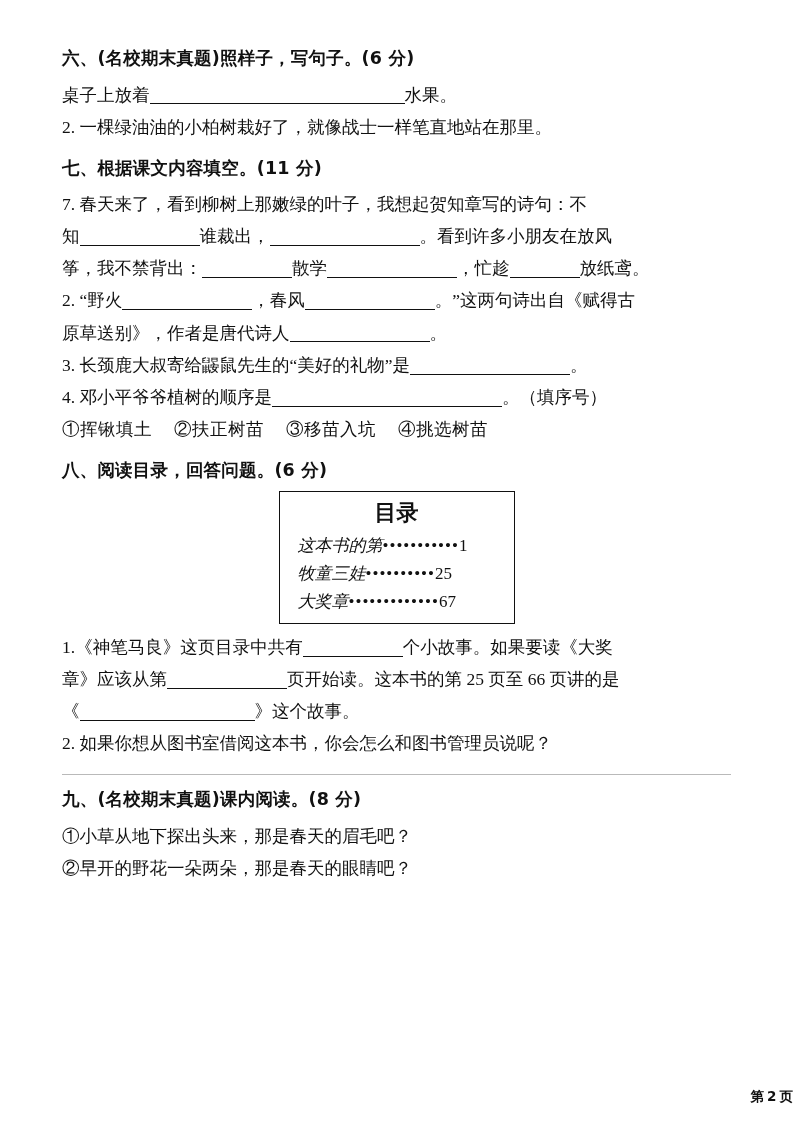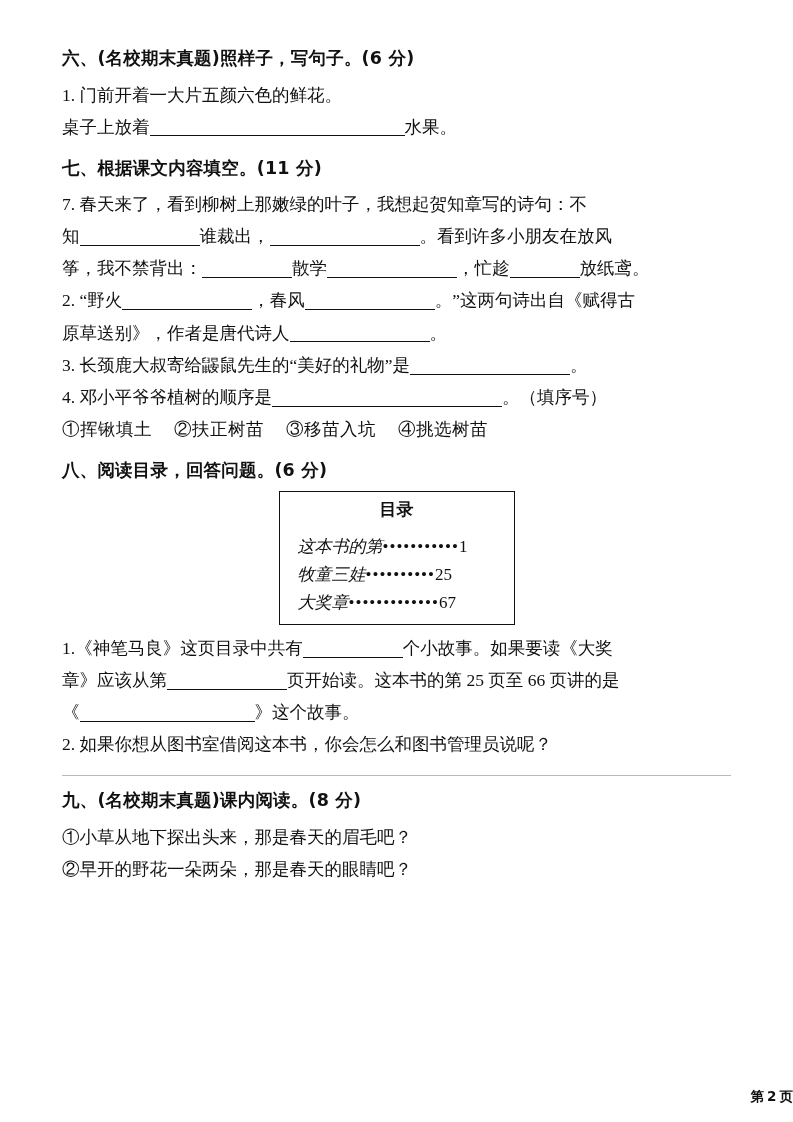--- a/index.html
+++ b/index.html
@@ -69,22 +69,22 @@
   .catalog {
     border: 1.6px solid #111;
     padding: 6px 18px 8px 18px;
     min-width: 236px;
     box-sizing: border-box;
   }
   .catalog-title {
     text-align: center;
     font-family: "DejaVu Sans", "Liberation Sans", sans-serif;
     font-weight: bold;
-    font-size: 17px;
-    margin-bottom: 12px;
+    font-size: 22px;
+    margin-bottom: 4px;
   }
   .catalog-row {
     font-size: 17px;
     line-height: 1.62;
     font-family: "Liberation Serif", serif;
     font-style: italic;
     white-space: nowrap;
   }
   .catalog-row .dots { letter-spacing: 1px; font-style: normal; }
   .catalog-row .pg { font-style: normal; }
@@ -111,24 +111,24 @@
   .items-row .gap { display: inline-block; width: 22px; }
 </style>
 </head>
 <body>
 
 <div class="page">
 
   <div class="sec">
     <div class="section-title">六、(名校期末真题)照样子，写句子。(6 分)</div>
     <div class="line">
-      <span>1. 门前开着一大片五颜六色的鲜花。</span>
-    </div>
-    <div class="line">
       <span>桌子上放着</span><span class="blank b255"></span><span>水果。</span>
+    </div>
+    <div class="line">
+      <span>2. 一棵绿油油的小柏树栽好了，就像战士一样笔直地站在那里。</span>
     </div>
   </div>
 
   <div class="sec sec6">
     <div class="section-title">七、根据课文内容填空。(11 分)</div>
     <div class="line">
       <span>7. 春天来了，看到柳树上那嫩绿的叶子，我想起贺知章写的诗句：不</span>
     </div>
     <div class="line">
       <span>知</span><span class="blank b120"></span><span>谁裁出，</span><span class="blank b150"></span><span>。看到许多小朋友在放风</span>

